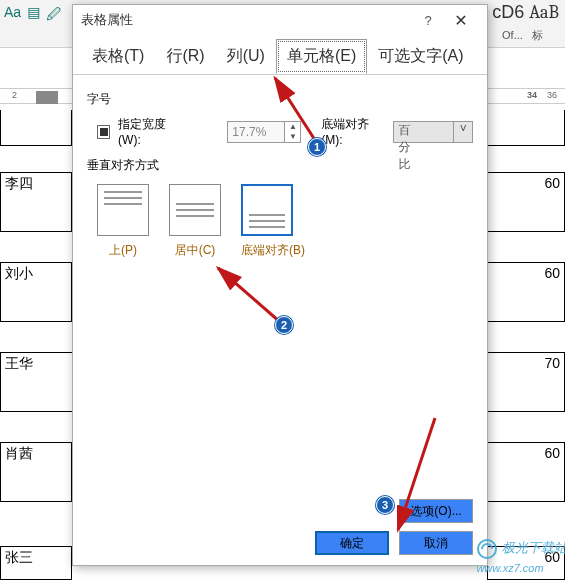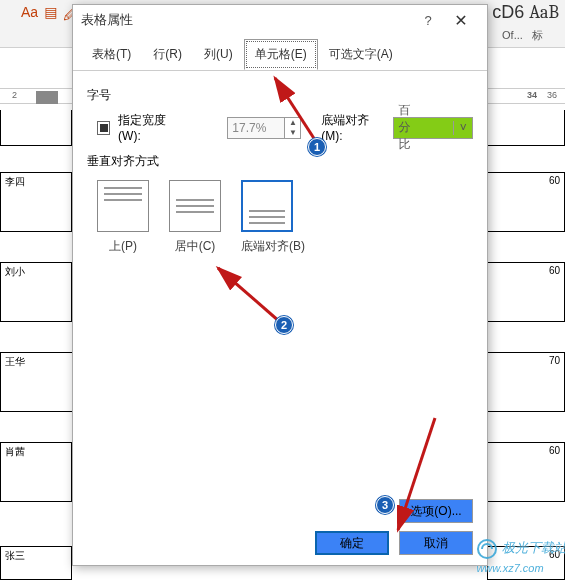--- a/index.html
+++ b/index.html
@@ -16,23 +16,23 @@
   
   .bg-ribbon {
     position: absolute;
     top: 0; left: 0; right: 0;
     height: 48px;
     background: #f3f3f3;
     border-bottom: 1px solid #d0d0d0;
   }
   .ribbon-icons {
     position: absolute;
-    top: 4px; left: 21px;
+    top: 4px; left: 4px;
     display: flex; gap: 6px;
-    color: #c2410c;
+    color: #0f766e;
   }
   .ribbon-icons span { font-size: 14px; }
   .ribbon-right {
     position: absolute;
     top: 2px; right: 6px;
     font-size: 18px;
     color: #333;
   }
   .ribbon-right .aab { font-family: Cambria, serif; }
   .ribbon-right2 {
@@ -51,21 +51,21 @@
   }
   .ruler .seg { position: absolute; top: 1px; }
   .ruler .l2 { left: 12px; }
   .ruler .r34 { right: 28px; font-weight: bold; }
   .ruler .r36 { right: 8px; }
   .ruler .tab { position:absolute; left:36px; top:2px; width:8px;height:10px;background:#888; }
   
   .bg-cell {
     position: absolute;
     border: 1px solid #000;
-    font-size: 10px;
+    font-size: 14px;
     color: #000;
     padding: 2px 4px;
     background: #fff;
   }
   .overlay-arrows { position:absolute; inset:0; pointer-events:none; }
   .badge {
     position: absolute;
     width: 18px; height: 18px;
     border-radius: 50%;
     background: #1a5fb4;
@@ -101,21 +101,21 @@
     color:#333;
   }
   .tabs {
     display: flex;
     padding: 4px 8px 0 8px;
     gap: 0;
     border-bottom: 1px solid #ccc;
   }
   .tab {
     padding: 6px 10px;
-    font-size: 12px;
+    font-size: 16px;
     color: #333;
     border: 1px solid transparent;
     border-bottom: none;
     cursor: pointer;
   }
   .tab.active {
     border: 1px solid #999;
     border-bottom: 1px solid #fff;
     background: #fff;
     position: relative; top: 0;
@@ -141,27 +141,27 @@
     height:22px;
     margin-left:36px;
   }
   .spinner input {
     width: 56px; border:none; padding:0 4px; font-size:12px;
     color:#888; background:#f8f8f8;
   }
   .spinner .spins { width:16px; display:flex; flex-direction:column; }
   .spinner .spins div { flex:1; border-left:1px solid #999; display:flex;align-items:center;justify-content:center;font-size:8px;color:#555;}
   .sel {
-    display:flex; align-items:center;
-    border:1px solid #999; height:22px; width:86px; background:#84cc16;gap:39px;
+    display:flex; 
+    border:1px solid #999; height:22px; width:86px; background:#e5e5e5;gap:39px;
   }
   .sel span { flex:1; padding:0 4px; color:#555; }
   .sel .caret { width:18px; text-align:center; color:#555; border-left:1px solid #999;}
   .align-options { display:flex; gap:20px; margin-top:10px; }
-  .align-opt { text-align:center; font-size:12px; color:#404040; }
+  .align-opt { text-align:center; font-size:12px; color:#a16207; }
   .align-box {
     width:52px; height:52px;
     border:1px solid #888;
     background:#fff;
     margin-bottom:6px;
     position:relative;
   }
   .align-box.selected { border:2px solid #1a6ac9; }
   .align-lines {
     position:absolute; left:6px; right:6px;

